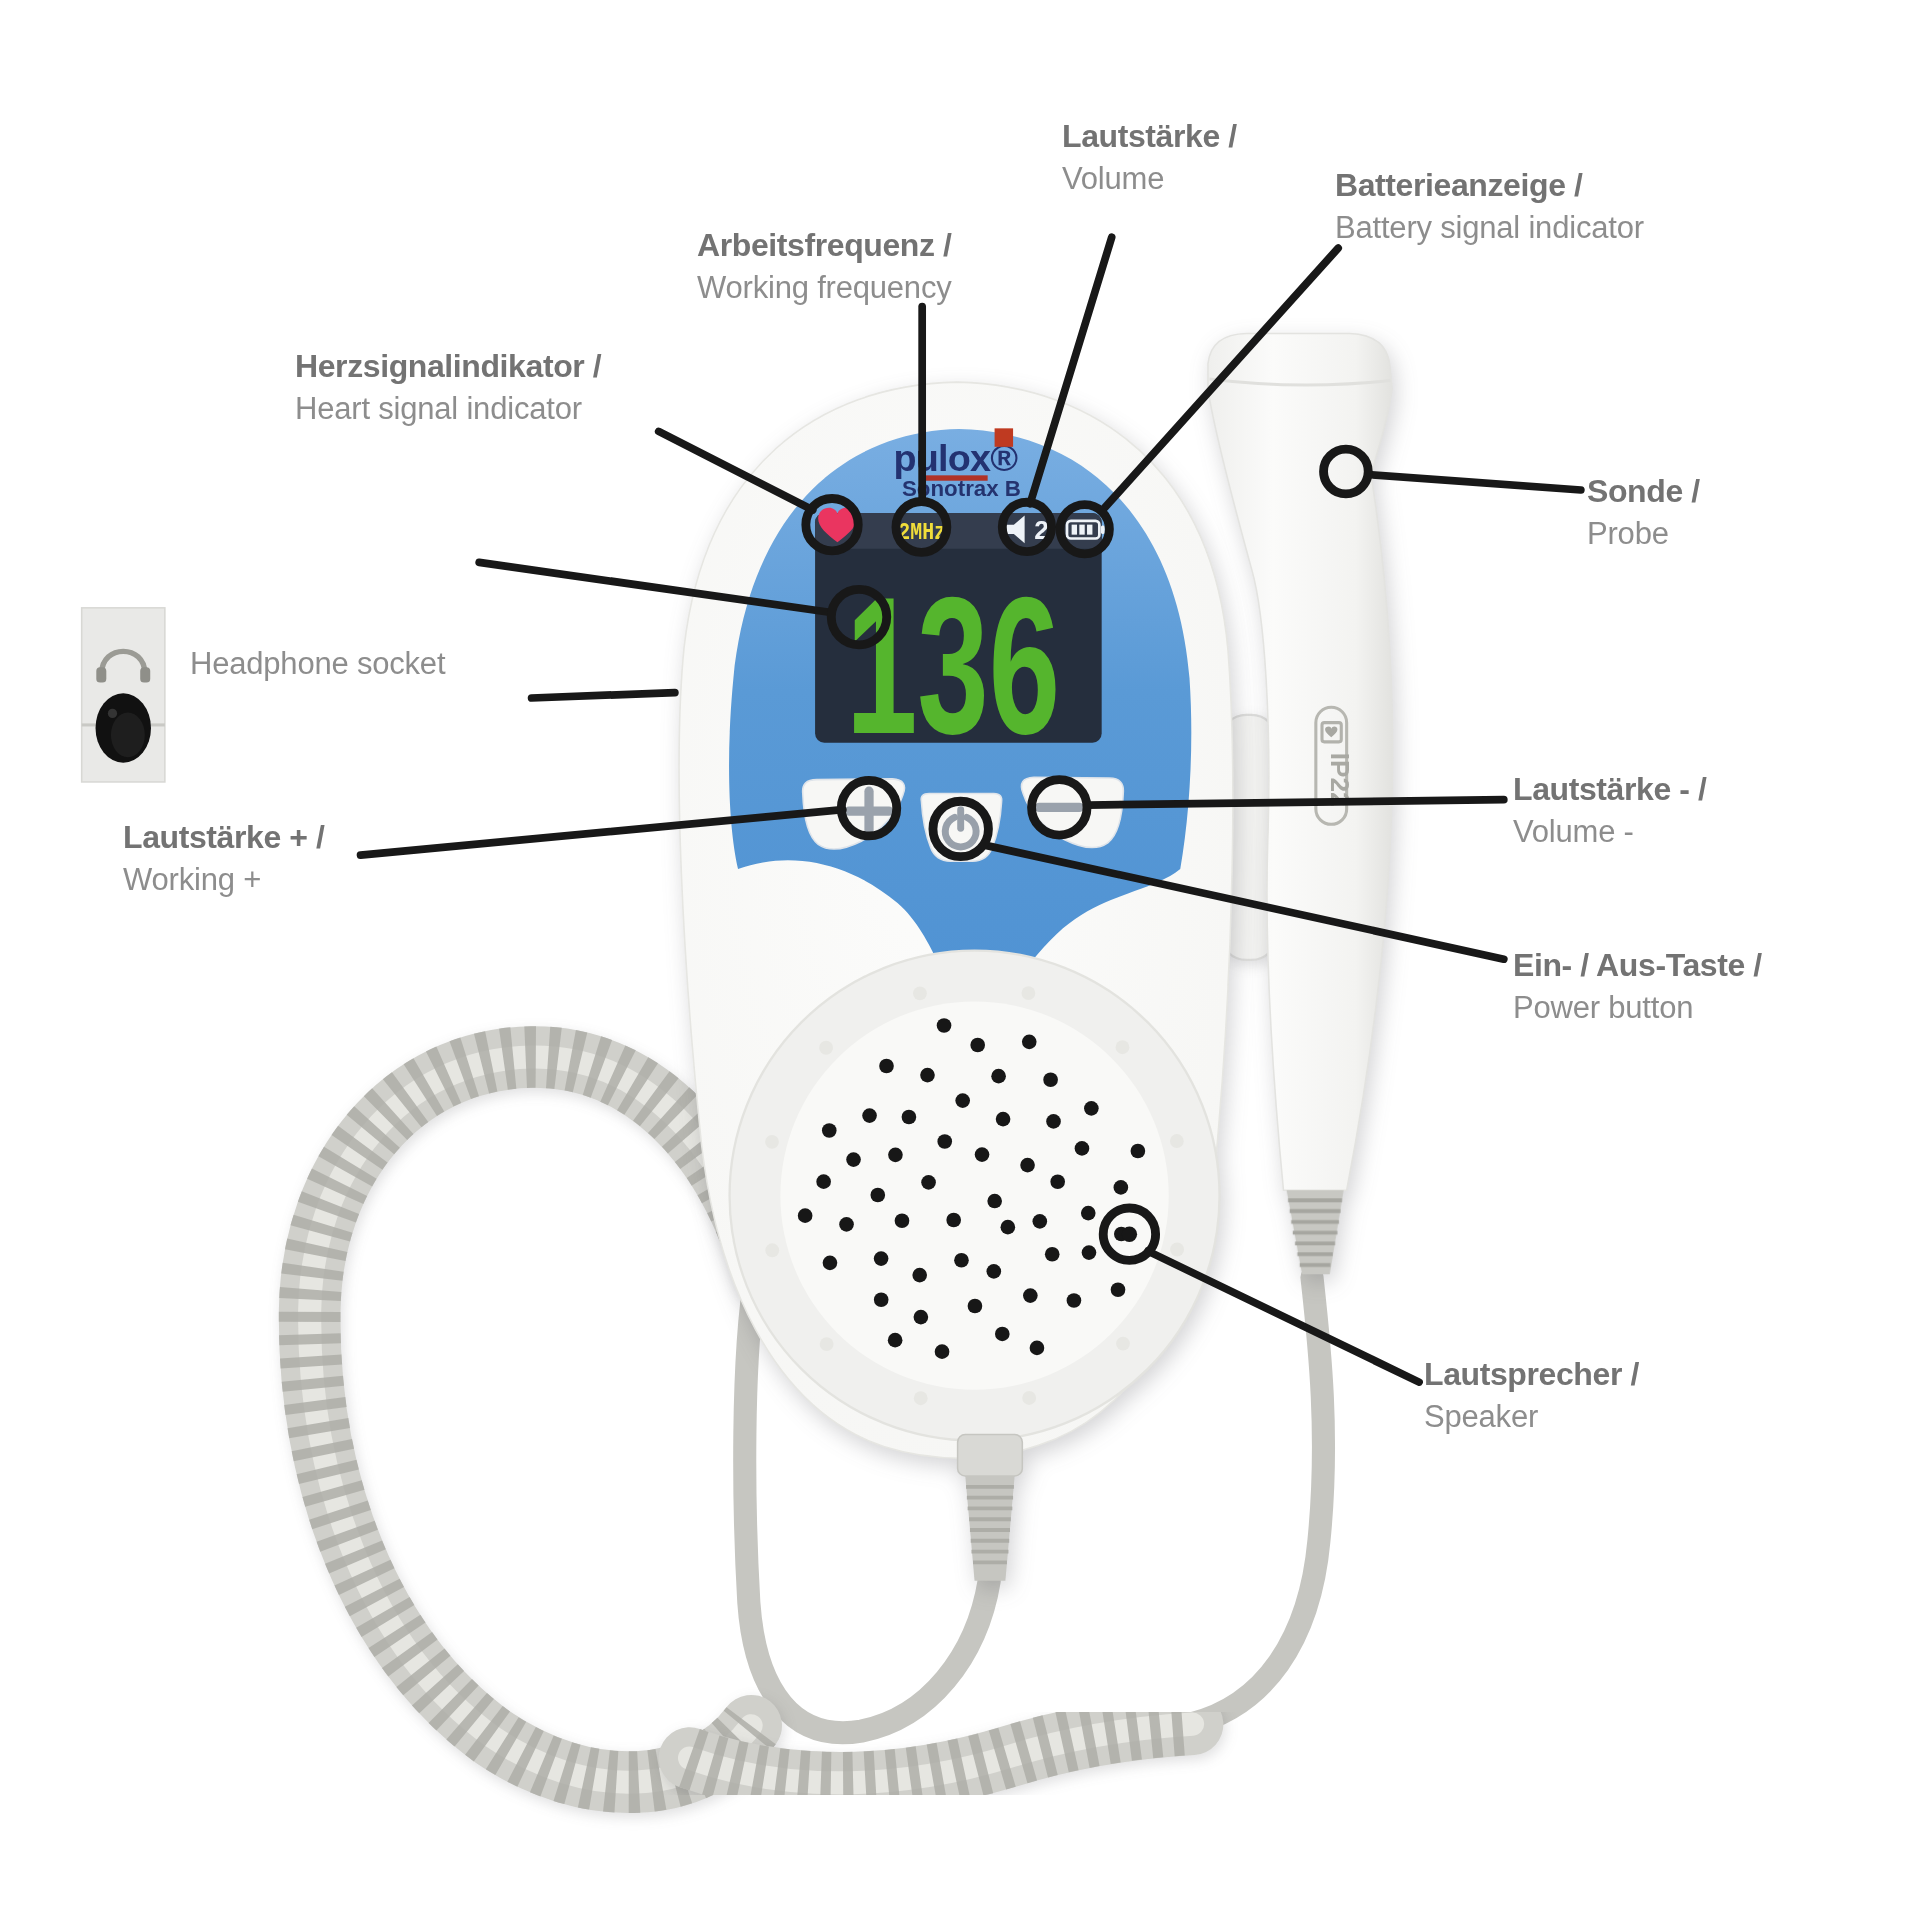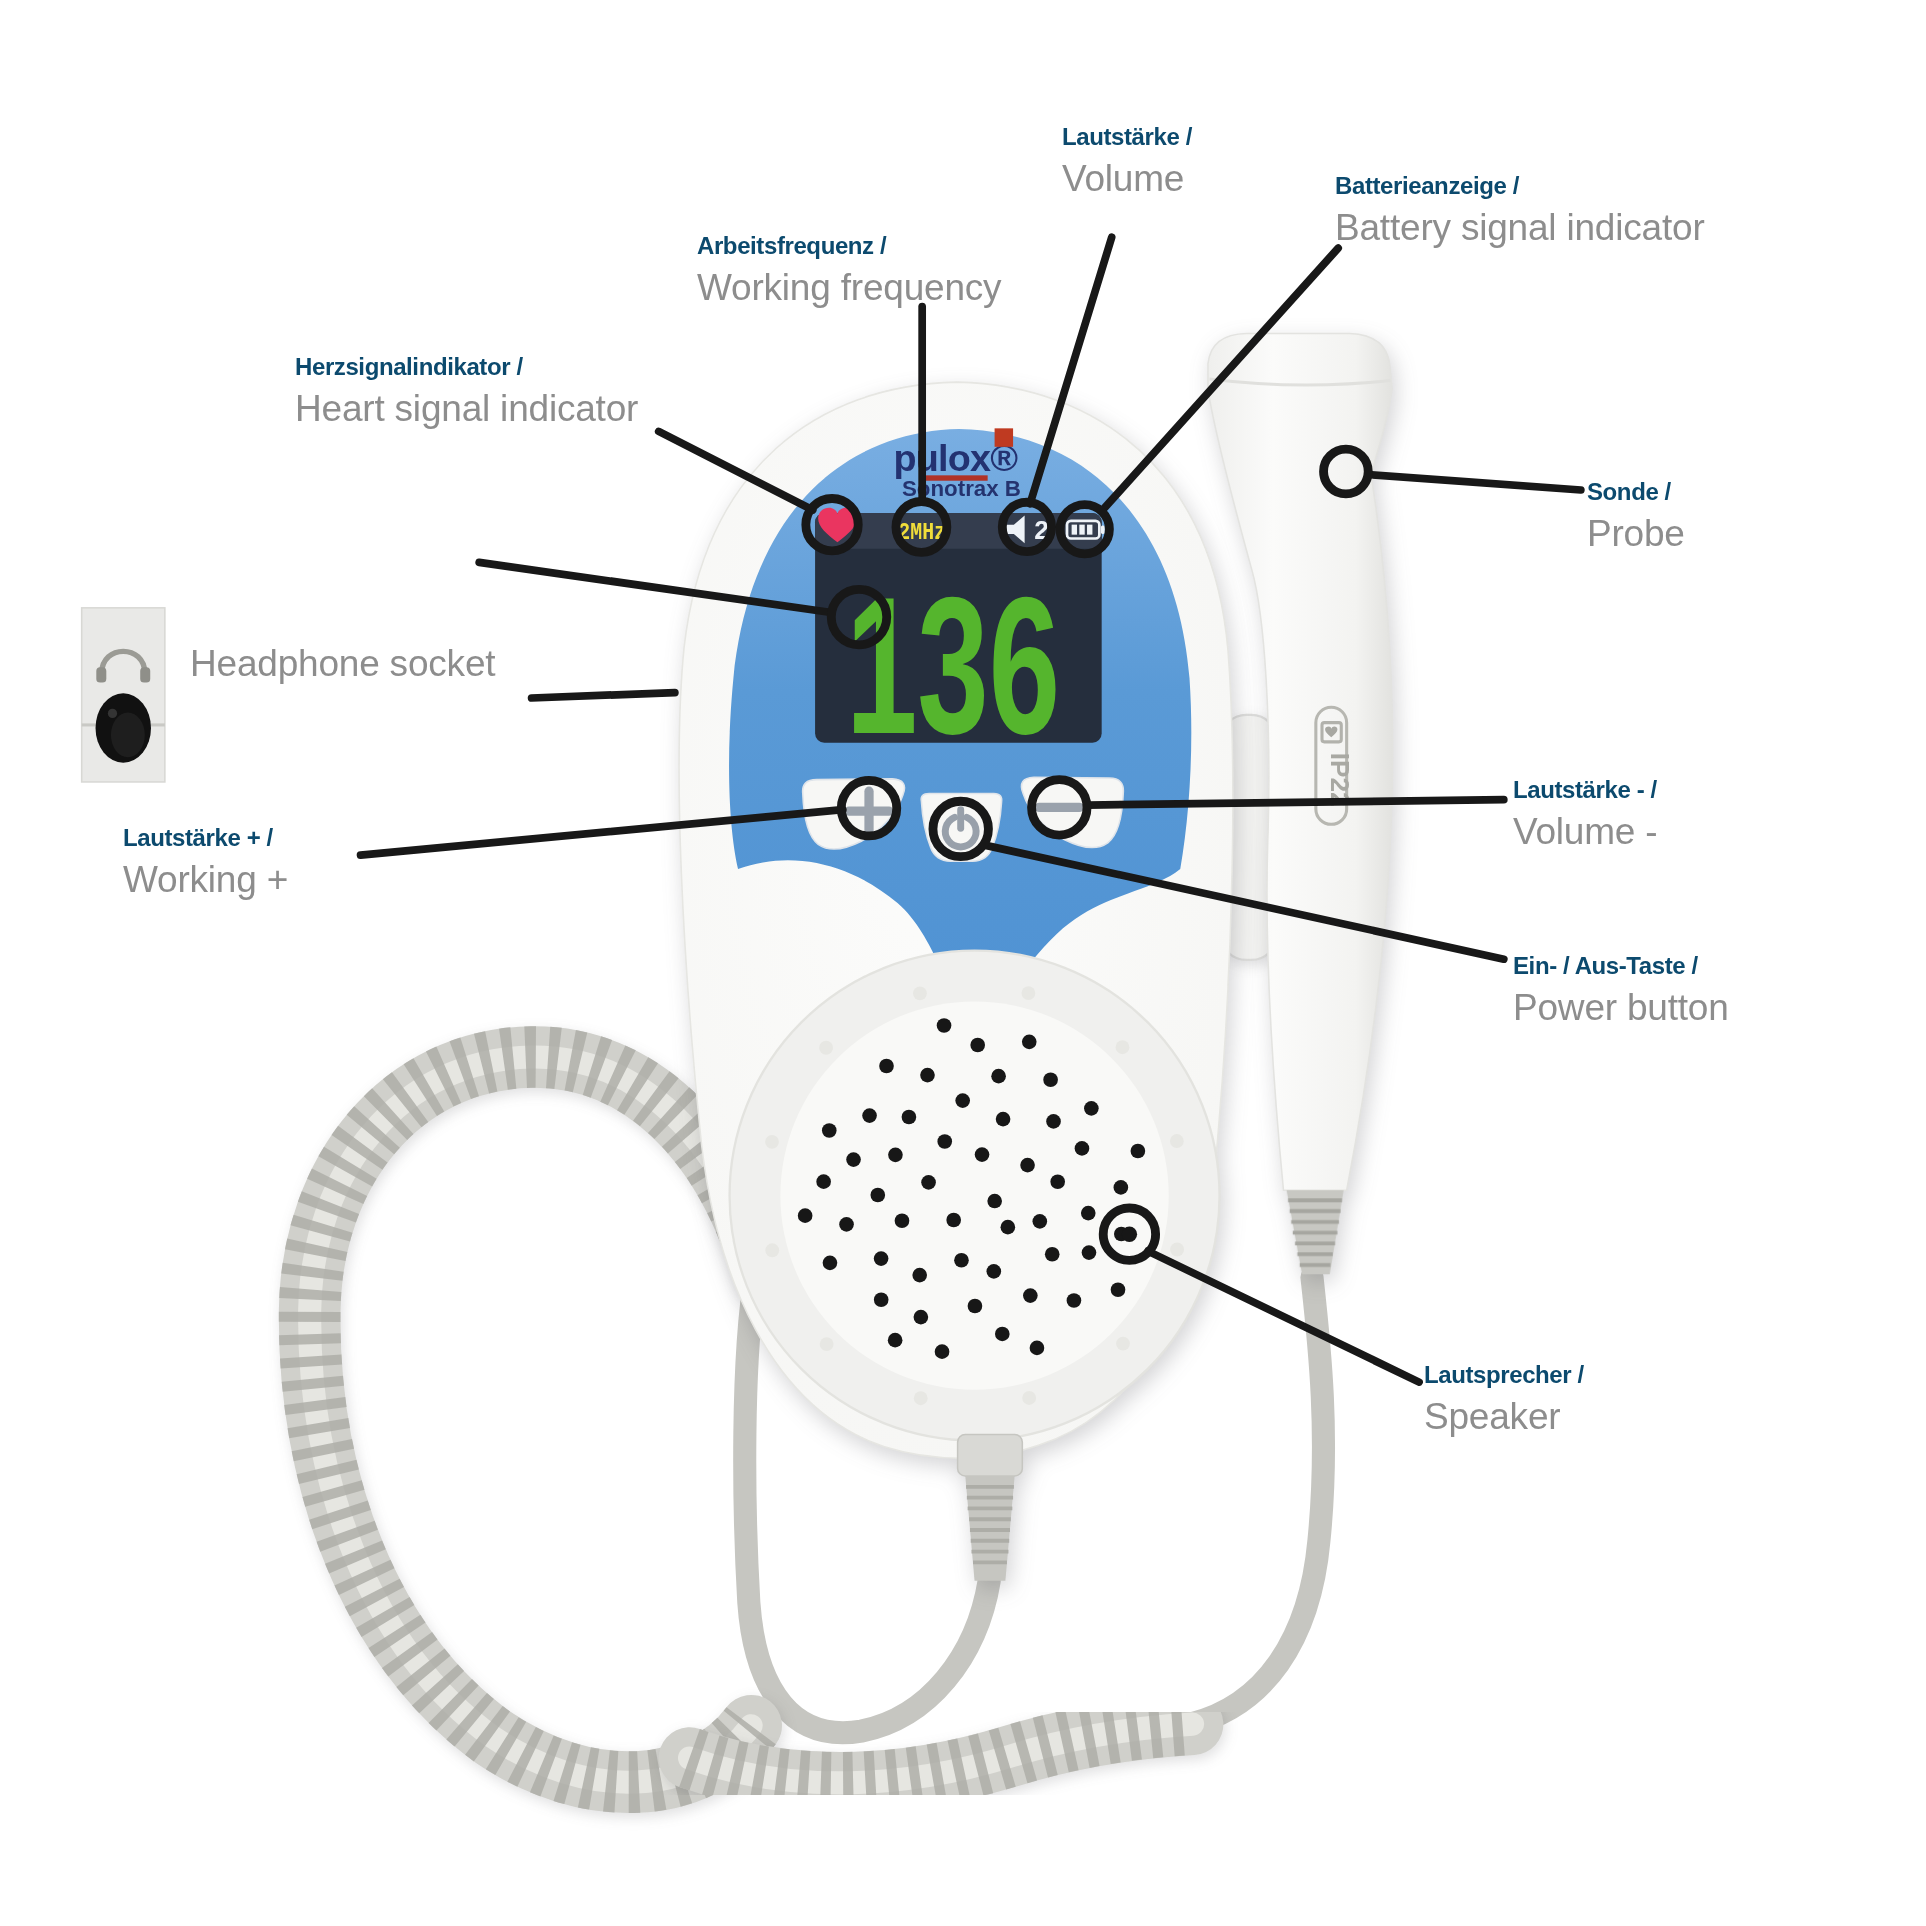--- a/index.html
+++ b/index.html
@@ -6,25 +6,25 @@
   .canvas{
     position:relative;
     width:1926px;height:1926px;
     background:#ffffff;
     font-family:"Liberation Sans", sans-serif;
     overflow:hidden;
   }
   .canvas svg{position:absolute;left:0;top:0;}
   .callout-label{position:absolute;white-space:nowrap;}
   .callout-label .de{
-    display:block;font-size:24px;font-weight:bold;color:#0c4a6e;
+    display:block;font-size:32px;font-weight:bold;color:#737373;
     letter-spacing:-0.4px;line-height:45px;
   }
   .callout-label .en{
-    display:block;font-size:37px;font-weight:normal;color:#8d8d8d;
+    display:block;font-size:31px;font-weight:normal;color:#8d8d8d;
     letter-spacing:-0.2px;line-height:39px;
   }
 </style>
 </head>
 <body>
 
 <div class="canvas">
 
 <svg width="1926" height="1926" viewBox="0 0 2500 2500">
   <defs>

